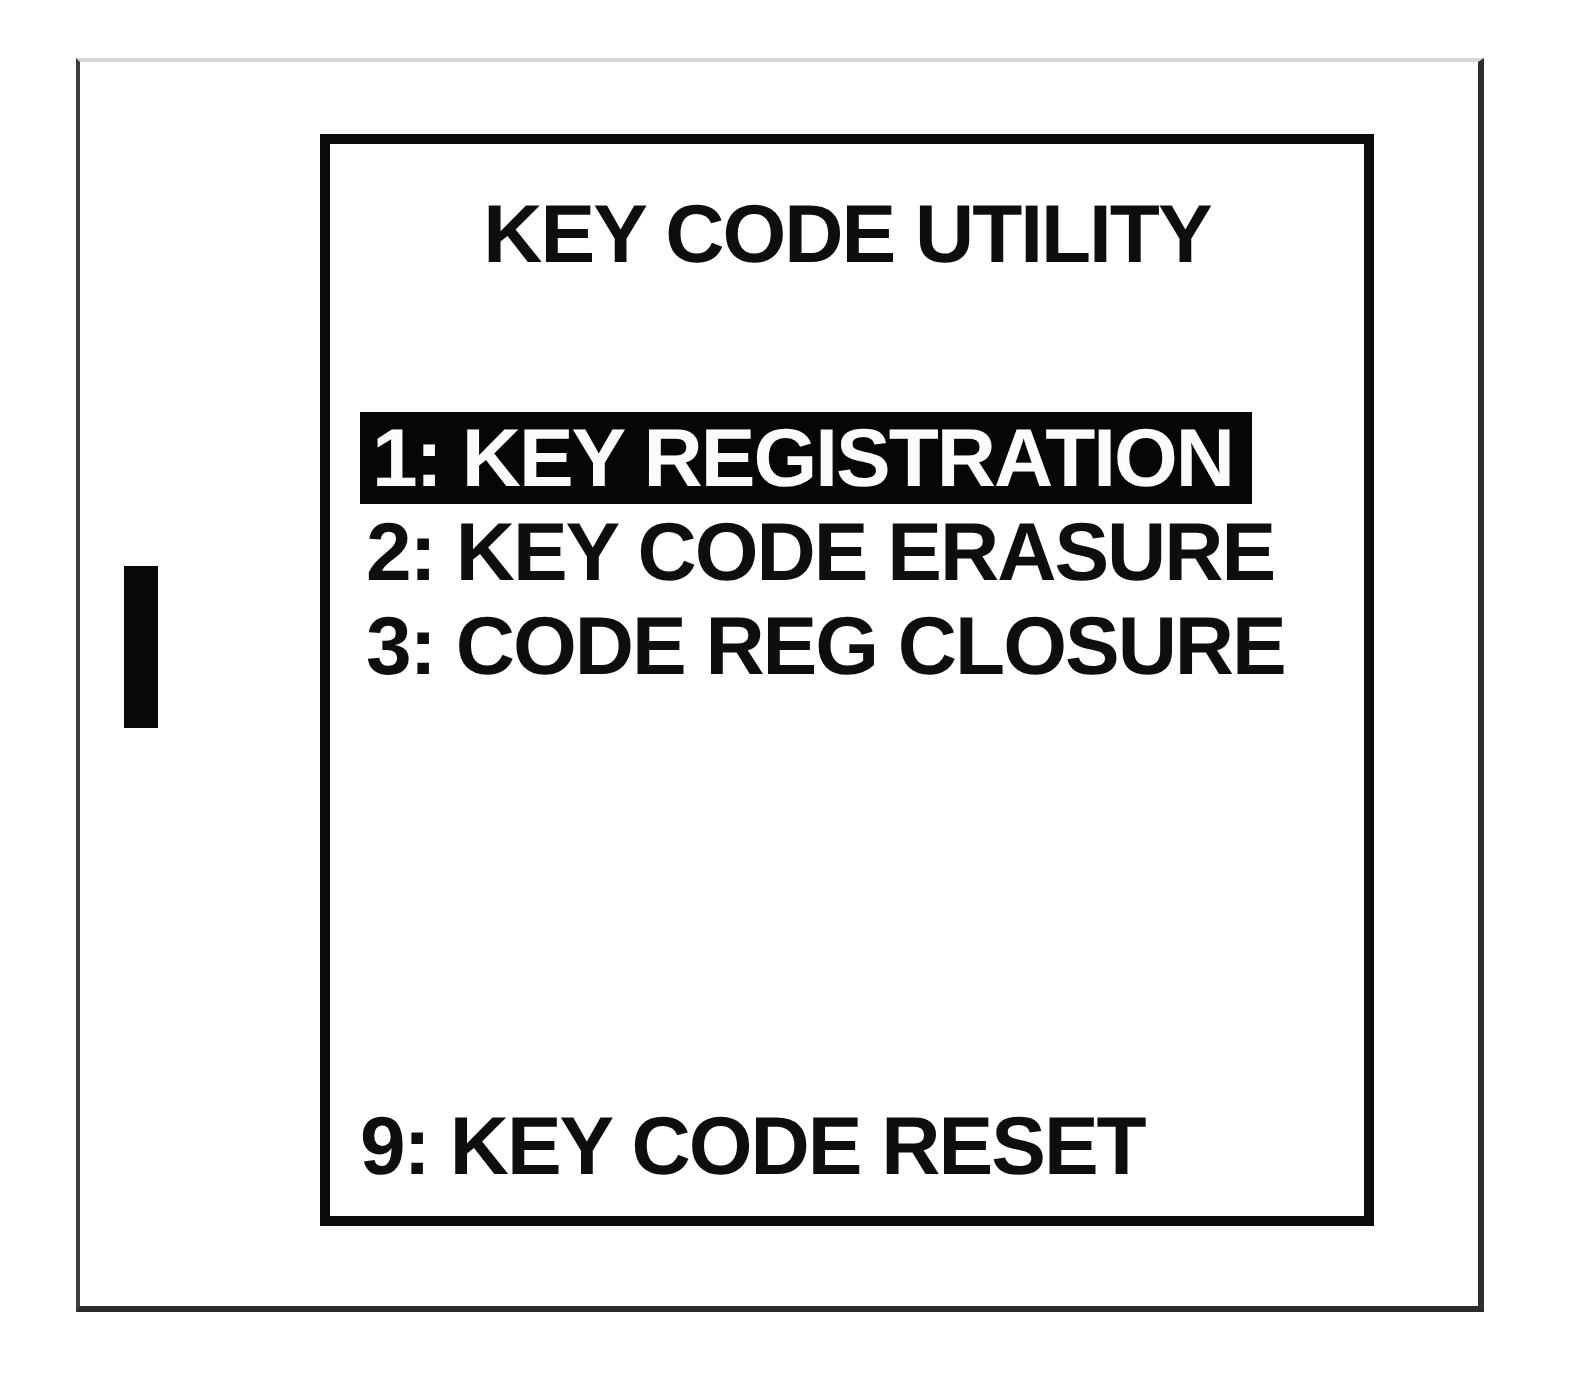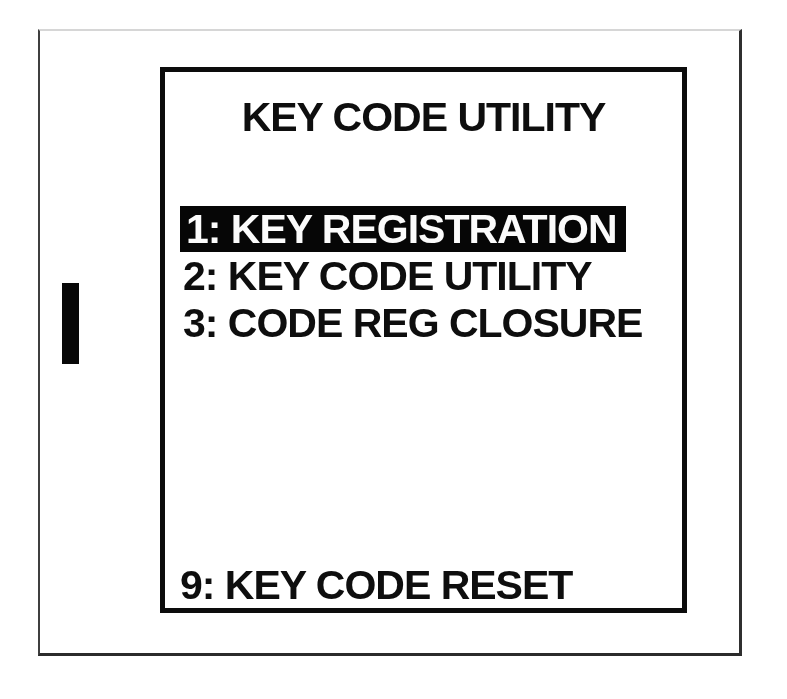--- a/index.html
+++ b/index.html
@@ -84,21 +84,21 @@
   .menu-item.selected .item-label {
     background: #060606;
     color: #fbfbfb;
     padding: 0 9px 0 6px;
     margin-left: -3px;
   }
 
   .footer-item {
     position: absolute;
     left: 15px;
-    bottom: 4px;
+    bottom: 16px;
     line-height: 38px;
     white-space: nowrap;
   }
 </style>
 </head>
 <body>
 
 <div class="outer-frame"></div>
 
 <div class="cursor-bar"></div>
@@ -107,21 +107,21 @@
 
   <div class="screen-title">KEY CODE UTILITY</div>
 
   <div class="menu">
 
     <div class="menu-item selected">
       <span class="item-label">1: KEY REGISTRATION</span>
     </div>
 
     <div class="menu-item">
-      <span class="item-label">2: KEY CODE UTILITY</span>
+      <span class="item-label">2: KEY CODE ERASURE</span>
     </div>
 
     <div class="menu-item">
       <span class="item-label">3: CODE REG CLOSURE</span>
     </div>
 
   </div>
 
   <div class="footer-item">
     <span class="item-label">9: KEY CODE RESET</span>

